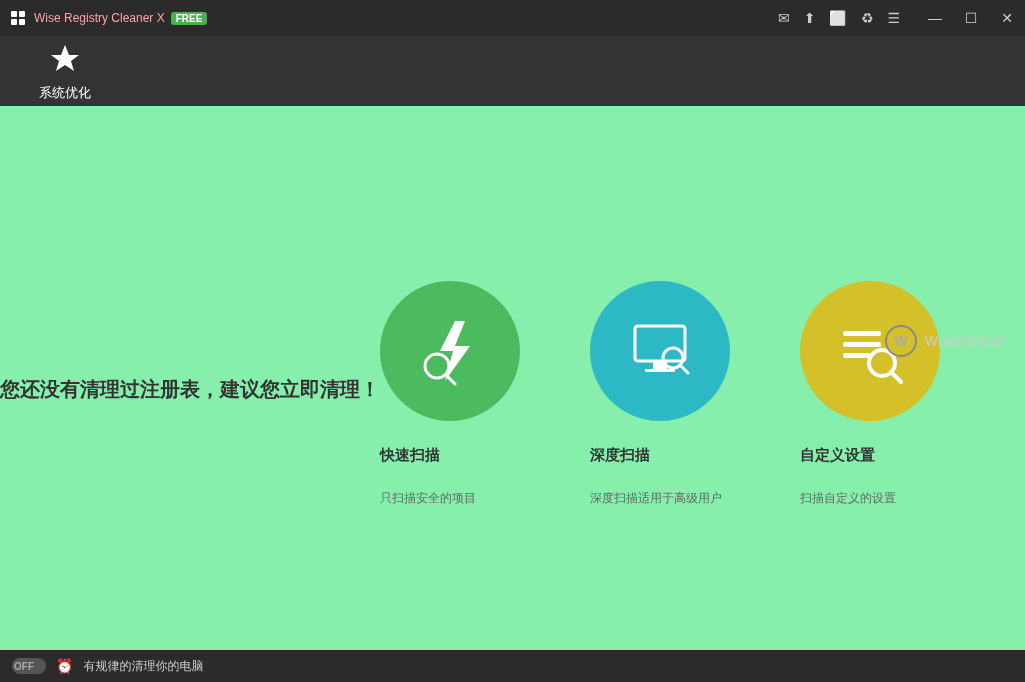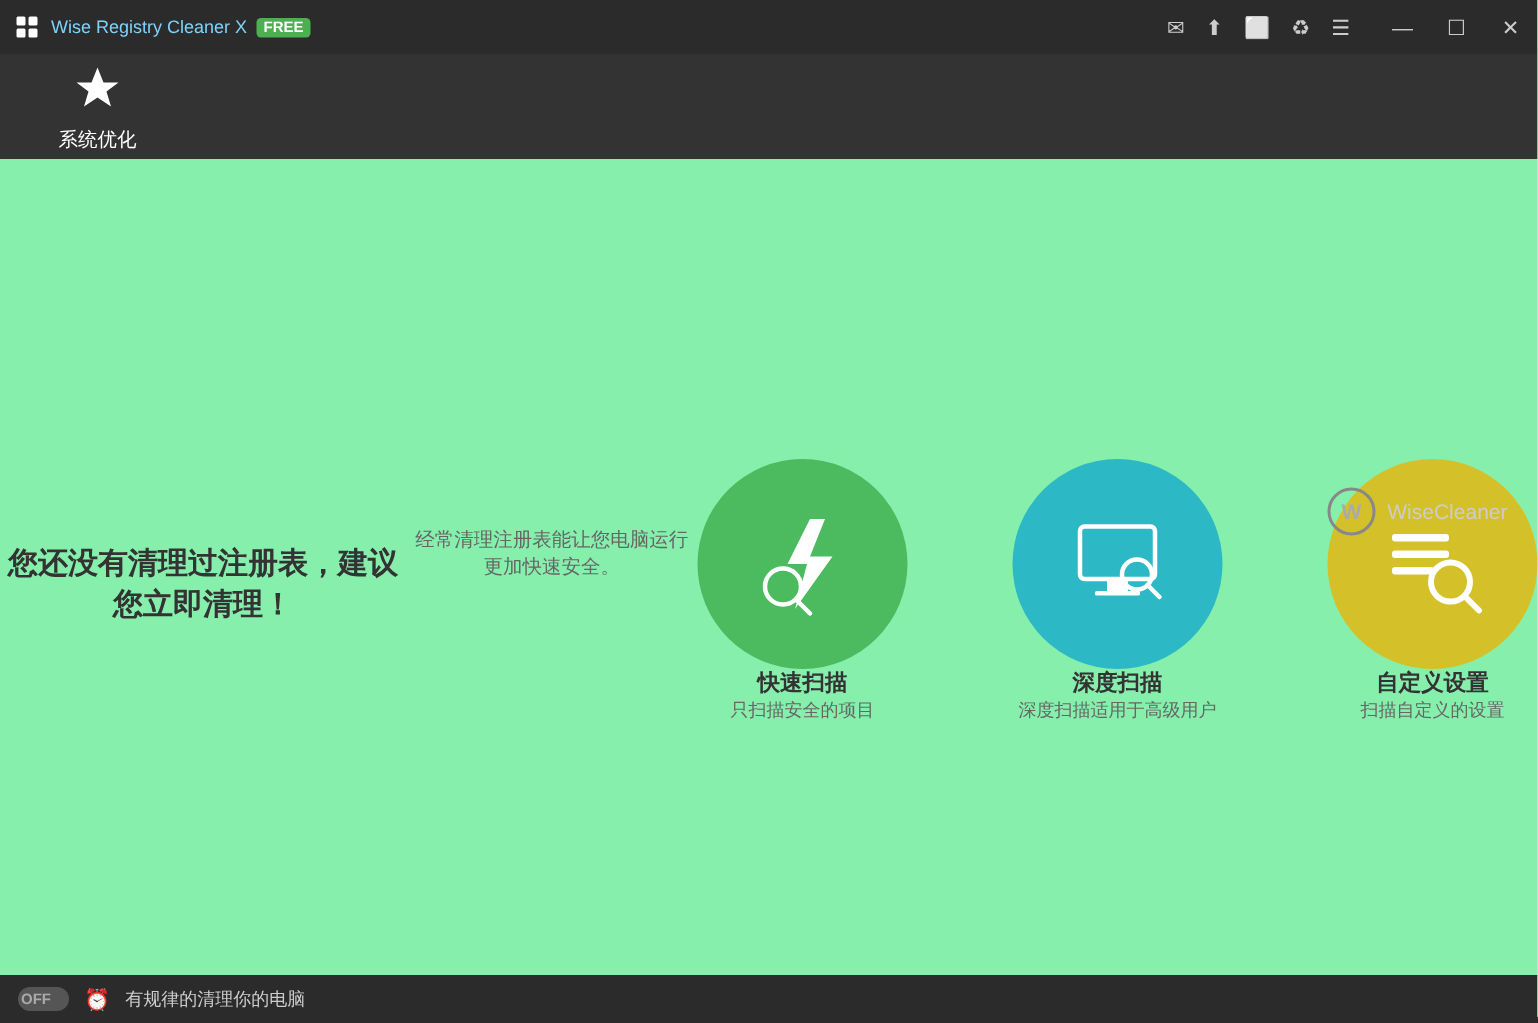--- a/index.html
+++ b/index.html
@@ -24,21 +24,21 @@
     }
     #titlebar .app-icon {
       width: 20px;
       height: 20px;
       margin-right: 6px;
       display: flex;
       align-items: center;
       justify-content: center;
     }
     #titlebar .app-title {
-      color: #7dd3fc;
+      color: #fca5a5;
       font-size: 12px;
       font-weight: 400;
     }
     #titlebar .free-badge {
       background: #4caf50;
       color: #fff;
       font-size: 10px;
       font-weight: bold;
       padding: 1px 5px;
       border-radius: 3px;
@@ -165,23 +165,23 @@
     
     .scan-options {
       display: flex;
       gap: 70px;
       align-items: flex-start;
       justify-content: center;
     }
     .scan-option {
       display: flex;
       flex-direction: column;
-      align-items: center;
+      align-items: flex-start;
       cursor: pointer;
-      gap: 0;
+      gap: 25px;
     }
     .scan-circle {
       width: 140px;
       height: 140px;
       border-radius: 50%;
       display: flex;
       align-items: center;
       justify-content: center;
     }
     .scan-circle.green { background: #4cbb5f; }
@@ -287,21 +287,20 @@
 
 
   <div class="nav-logo">
     <div class="logo-circle">W</div>
     <span class="logo-text">WiseCleaner</span>
   </div>
 </div>
 
 <div id="main">
   <div class="main-heading">您还没有清理过注册表，建议您立即清理！</div>
-  <div class="main-sub">经常清理注册表能让您电脑运行更加快速安全。</div>
 
   <div class="scan-options">
 
     <div class="scan-option">
       <div class="scan-circle green">
         <svg viewBox="0 0 70 70" fill="white">
 
           <polygon points="40,5 25,35 38,35 30,65 55,30 40,30 50,5" fill="white"></polygon>
 
           <circle cx="22" cy="50" r="12" fill="none" stroke="white" stroke-width="3"></circle>

